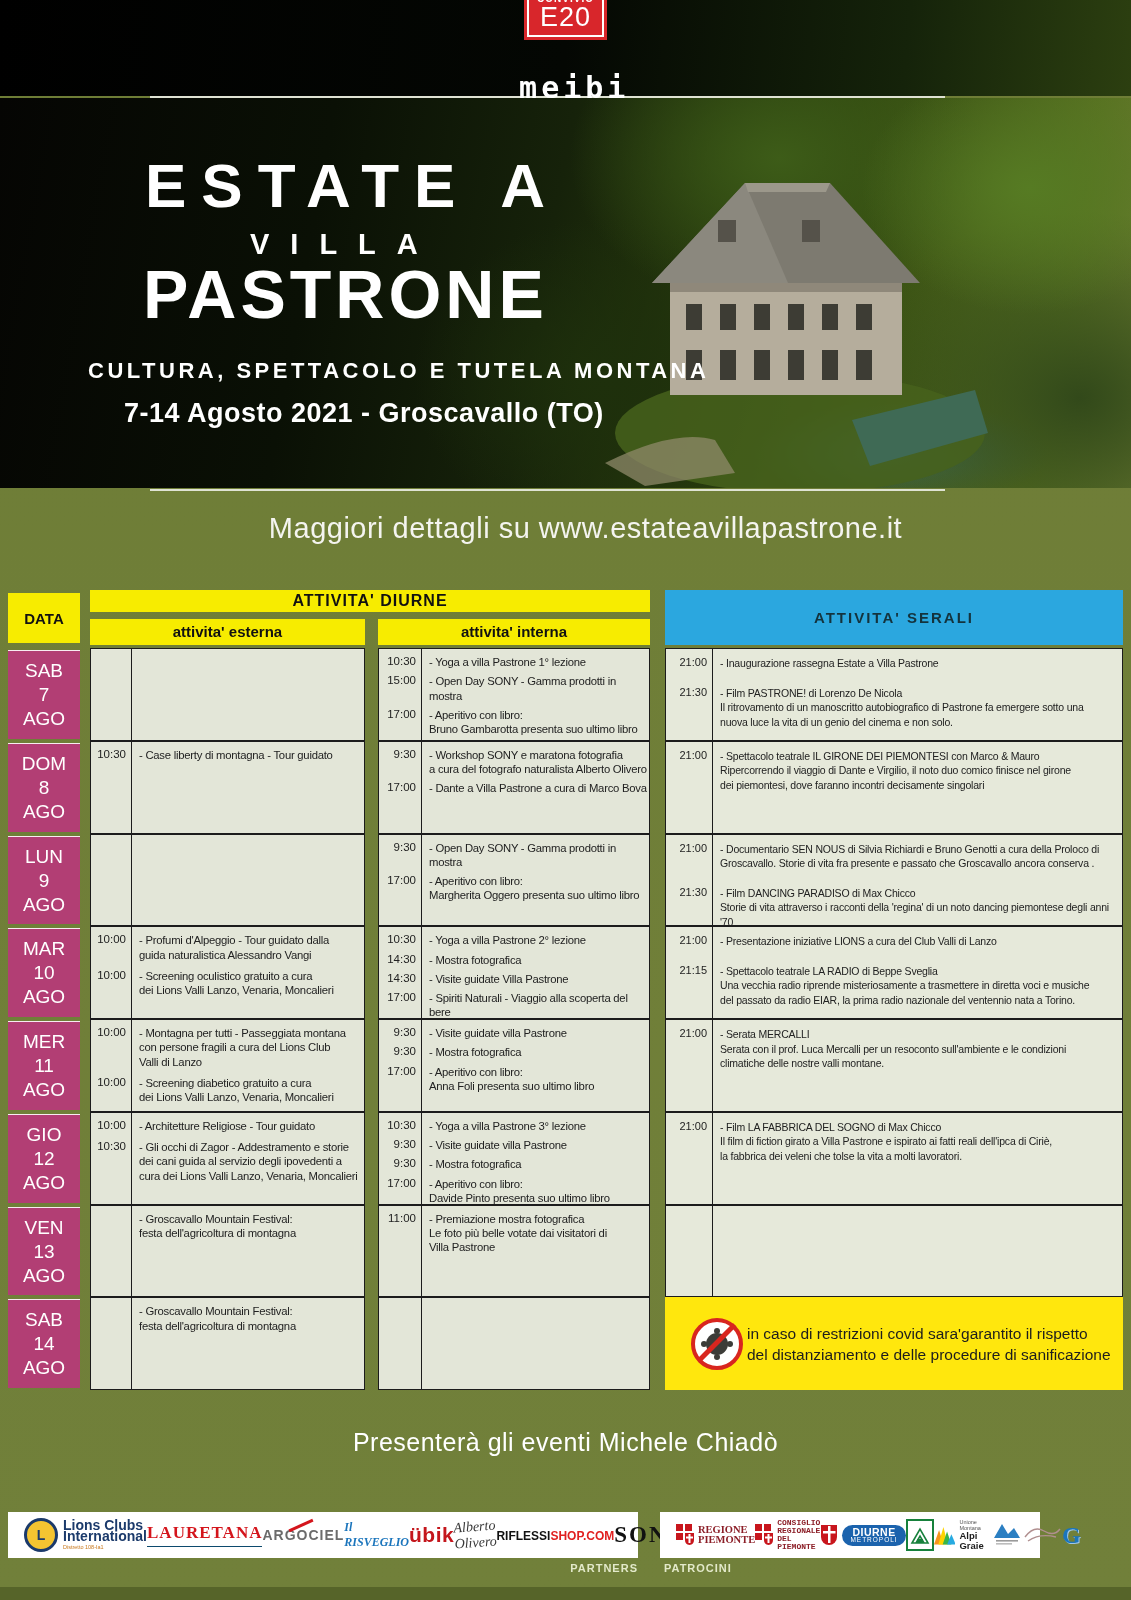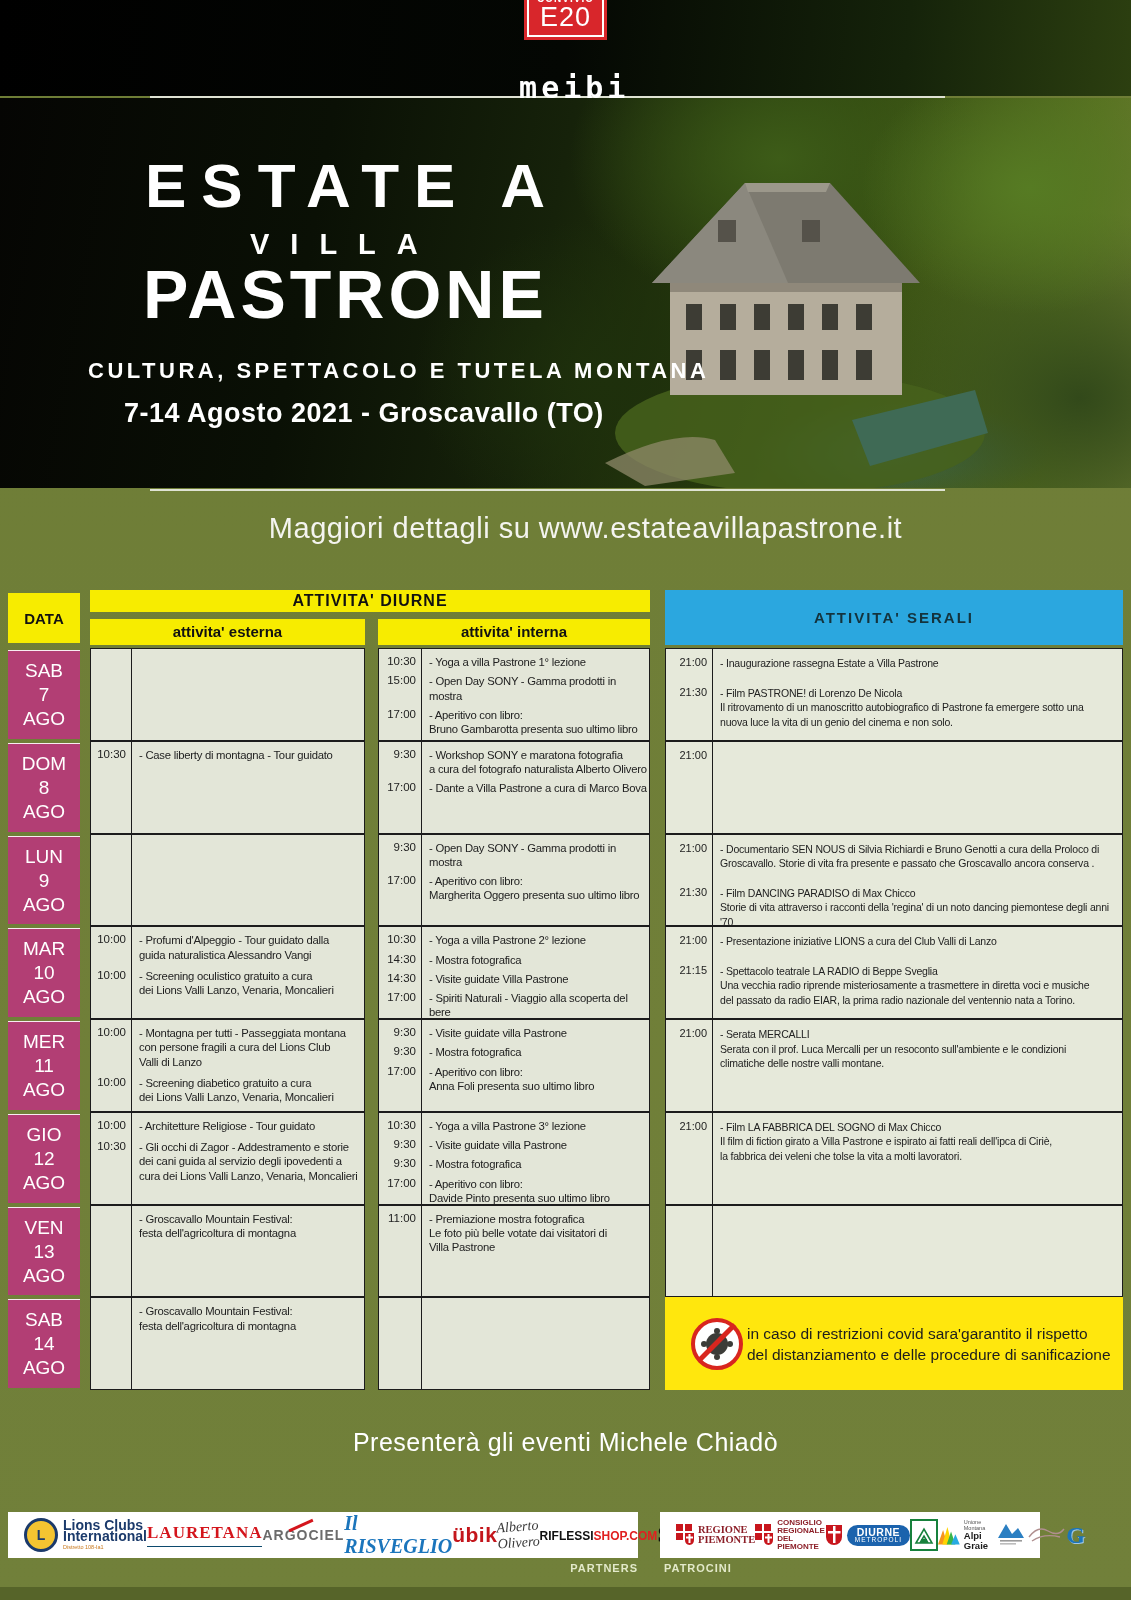--- a/index.html
+++ b/index.html
@@ -109,32 +109,32 @@
   .pl{display:flex;align-items:center;gap:5px;}
   .lions-badge{width:28px;height:28px;border-radius:50%;border:3px solid #1b3a6b;color:#1b3a6b;background:#f4c431;
     display:flex;align-items:center;justify-content:center;font-weight:bold;font-size:14px;}
   .lions-tx{display:flex;flex-direction:column;}
   .lions-main{color:#1b3a6b;font-size:14px;font-weight:bold;line-height:11px;white-space:pre-line;}
   .lions-sub{color:#c8781c;font-size:5.5px;margin-top:2px;}
   .lauretana{color:#d4151c;font-family:"Liberation Serif",serif;font-weight:bold;font-size:17px;letter-spacing:1px;
     border-bottom:1px solid #0c4a6e;padding-bottom:3px;}
   .argociel{position:relative;color:#6b6b6b;font-size:14px;font-weight:bold;letter-spacing:1px;}
   .argociel::after{content:"";position:absolute;left:26px;top:-3px;width:26px;height:3px;background:#d4151c;transform:rotate(-24deg);}
-  .risveglio{color:#1b75bc;font-family:"Liberation Serif",serif;font-style:italic;font-weight:bold;font-size:20px;}
+  .risveglio{color:#1b75bc;font-family:"Liberation Serif",serif;font-style:italic;font-weight:bold;font-size:12px;}
   .ubik{color:#c4161c;font-weight:bold;font-size:21px;letter-spacing:.5px;}
   .olivero{color:#3a3a3a;font-family:"Liberation Serif",serif;font-style:italic;font-size:14px;transform:rotate(-4deg);}
   .riflessi b{color:#111;font-size:12px;}
   .riflessi i{color:#e02020;font-style:normal;font-weight:bold;font-size:12px;}
   .sony{color:#111;font-family:"Liberation Serif",serif;font-weight:bold;font-size:23px;letter-spacing:2px;}
 
   
   .pr{display:flex;align-items:center;gap:4px;}
   .shield{width:18px;height:22px;flex:none;}
   .reg-tx{color:#8c1f28;font-family:"Liberation Serif",serif;font-weight:bold;font-size:10.5px;line-height:10.5px;white-space:pre-line;}
-  .cons-tx{color:#8c1f28;font-family:Liberation Sans, sans-serif;font-weight:bold;font-size:8px;line-height:8.2px;white-space:pre-line;}
+  .cons-tx{color:#8c1f28;font-family:Liberation Mono, monospace;font-weight:bold;font-size:8px;line-height:8.2px;white-space:pre-line;}
   .tor-pill{background:#1b63ad;border-radius:11px;padding:2px 8px;display:flex;flex-direction:column;align-items:center;line-height:1;}
   .tor-l1{color:#fff;font-weight:bold;font-size:10.5px;letter-spacing:.5px;}
   .tor-l2{color:#fff;font-size:6.5px;letter-spacing:1px;}
   .uncem-box{width:32px;height:32px;border:2px solid #17813c;box-sizing:border-box;display:flex;align-items:center;justify-content:center;}
   .uncem-box svg{width:24px;height:24px;}
   .alpi{display:flex;align-items:center;gap:4px;}
   .alpi-tx{display:flex;flex-direction:column;line-height:1;}
   .alpi-l1{color:#555;font-size:5.5px;}
   .alpi-l2{color:#1c1c1c;font-weight:bold;font-size:9.5px;}
   .mini-blue svg{width:30px;height:26px;}
@@ -274,20 +274,23 @@
 a cura del fotografo naturalista Alberto Olivero</span>
             </div>
             <div class="entry">
               <span class="t">17:00</span>
               <span class="x">- Dante a Villa Pastrone a cura di Marco Bova</span>
             </div>
           </div>
           <div class="cell c-serali">
             <div class="entry">
               <span class="t">21:00</span>
+              <span class="x">- Spettacolo teatrale IL GIRONE DEI PIEMONTESI con Marco &amp; Mauro
+Ripercorrendo il viaggio di Dante e Virgilio, il noto duo comico finisce nel girone
+dei piemontesi, dove faranno incontri decisamente singolari</span>
             </div>
           </div>
         </div>
         <div class="srow">
           <div class="datecell">LUN
 9
 AGO</div>
           <div class="cell c-esterna"></div>
           <div class="cell c-interna">
             <div class="entry">

